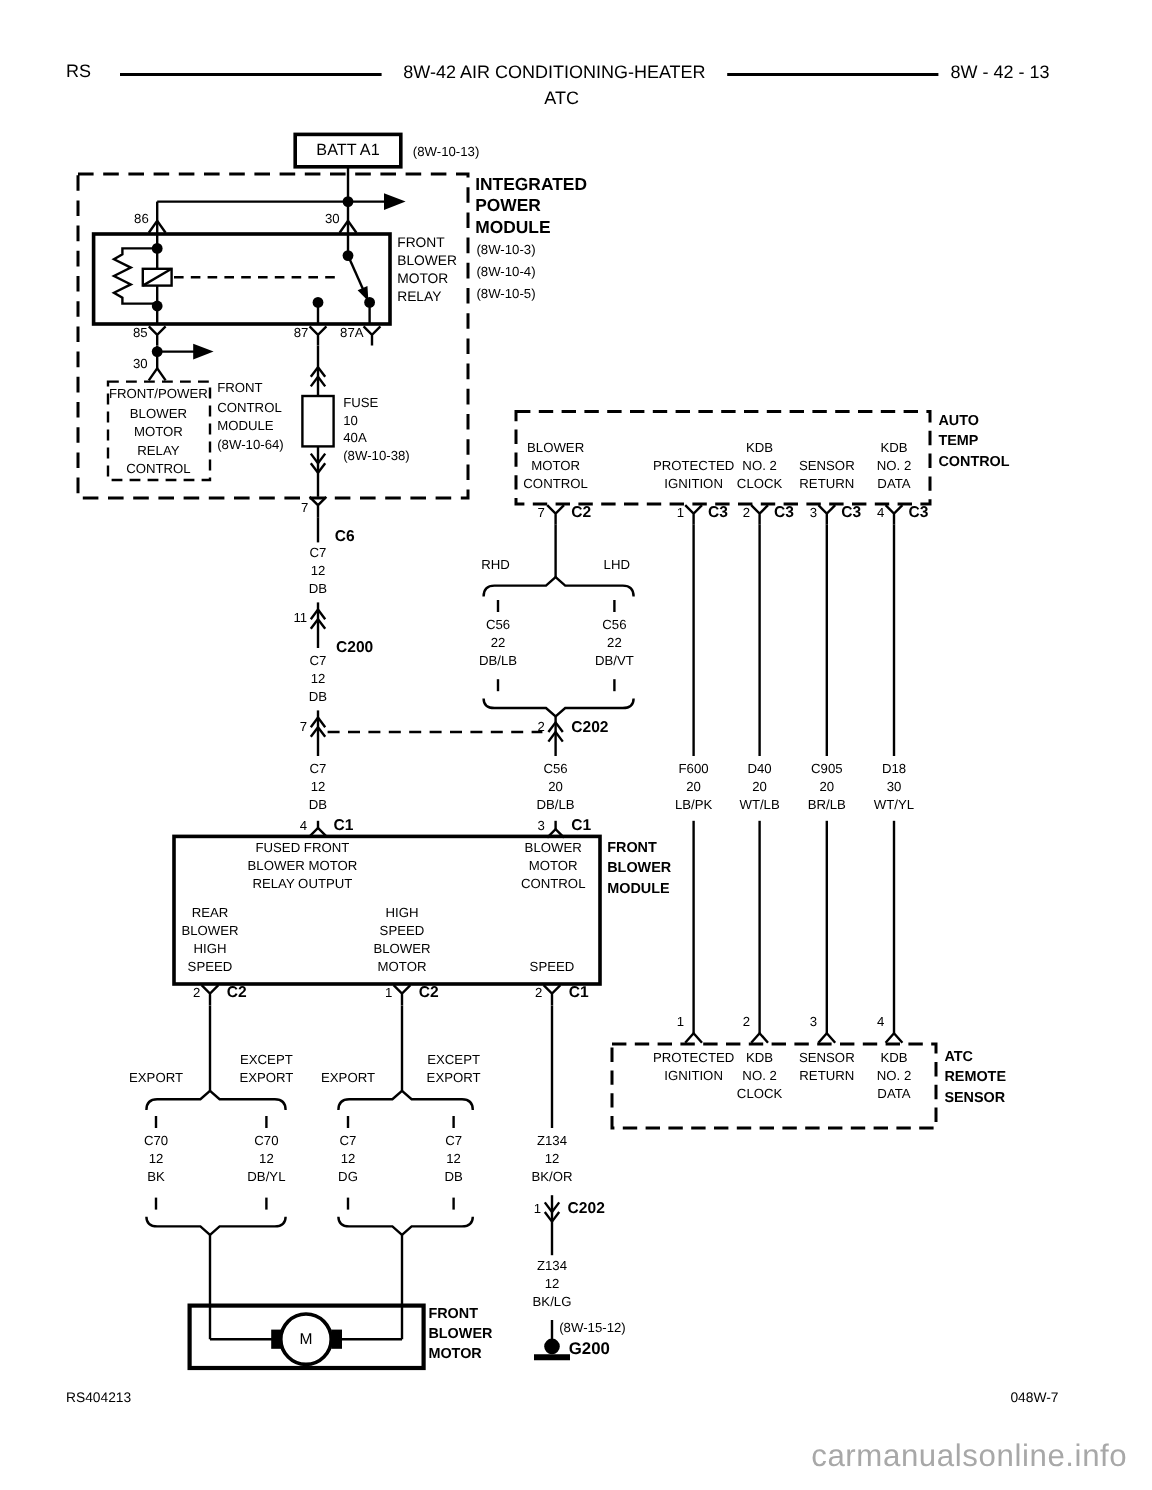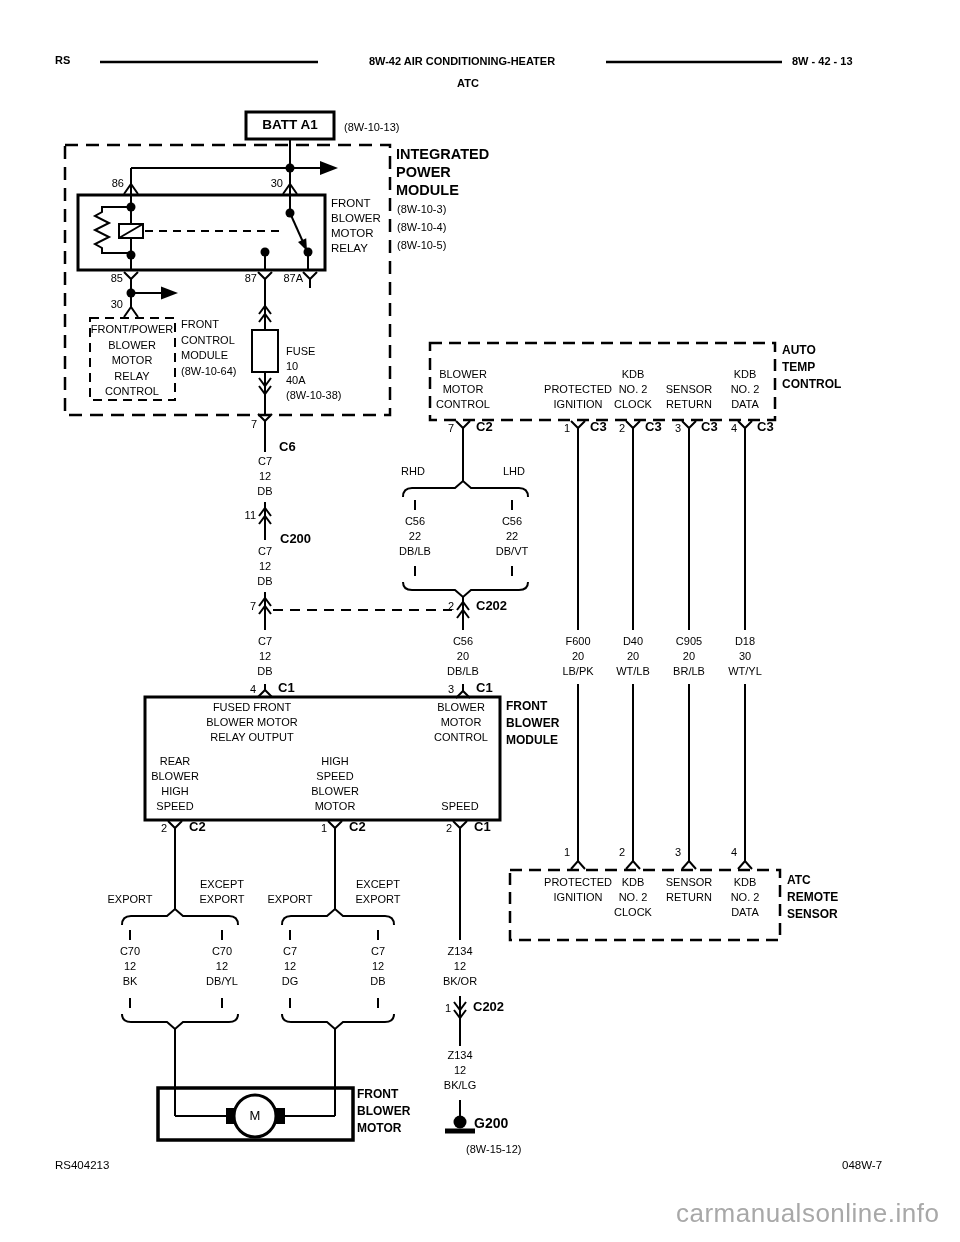--- a/index.html
+++ b/index.html
@@ -2,24 +2,24 @@
 <html><head>
 <meta charset="utf-8">
 <style>
   html,body{margin:0;padding:0;background:#fff}
   #page{position:relative;width:960px;height:1242px;background:#fff;
         font-family:"Liberation Sans",sans-serif;color:#000;overflow:hidden}
   svg{position:absolute;left:0;top:0;z-index:1}
   .lbl{position:absolute;z-index:2;font-size:11px;line-height:15px;white-space:pre-line}
   .c{transform:translateX(-50%);text-align:center}
   .r{transform:translateX(-100%);text-align:left}
-  .b{font-weight:bold}
+  .b{font-weight:normal}
   .cn{font-size:13px;font-weight:bold;line-height:14px}
   .big{font-size:12px;font-weight:bold;line-height:17px}
-  .hdr{font-size:11px;font-weight:bold;line-height:16px}
+  .hdr{font-size:15px;font-weight:normal;line-height:16px}
   .wm{font-size:26px;color:#a8a8a8;letter-spacing:.5px}
 </style>
 </head>
 <body>
 
 <div id="page">
 
 <svg width="960" height="1242" viewBox="0 0 960 1242">
   <g stroke="#000" stroke-width="2" fill="none">
 
@@ -193,21 +193,21 @@
 <div class="lbl r" style="left:123px;top:297px">30</div>
 <div class="lbl c" style="left:132px;top:322px;line-height:15.5px">FRONT/POWER
 BLOWER
 MOTOR
 RELAY
 CONTROL</div>
 <div class="lbl" style="left:181px;top:317px;line-height:15.5px">FRONT
 CONTROL
 MODULE
 (8W-10-64)</div>
-<div class="lbl" style="left:286px;top:344px;line-height:14.5px">FUSE
+<div class="lbl" style="left:286px;top:329px;line-height:14.5px">FUSE
 10
 40A
 (8W-10-38)</div>
 
 <div class="lbl r" style="left:257px;top:417px">7</div>
 <div class="lbl cn" style="left:279px;top:440px">C6</div>
 <div class="lbl c" style="left:265px;top:454px">C7
 12
 DB</div>
 <div class="lbl r" style="left:256px;top:508px">11</div>
@@ -324,21 +324,21 @@
 
 <div class="lbl c" style="left:460px;top:944px">Z134
 12
 BK/OR</div>
 <div class="lbl r" style="left:451px;top:1001px">1</div>
 <div class="lbl cn" style="left:473px;top:1000px">C202</div>
 <div class="lbl c" style="left:460px;top:1048px">Z134
 12
 BK/LG</div>
 <div class="lbl big" style="left:474px;top:1115px;font-size:14px">G200</div>
-<div class="lbl" style="left:466px;top:1142px">(8W-15-12)</div>
+<div class="lbl" style="left:466px;top:1100px">(8W-15-12)</div>
 
 <div class="lbl big" style="left:787px;top:872px">ATC
 REMOTE
 SENSOR</div>
 <div class="lbl r" style="left:570px;top:845px">1</div>
 <div class="lbl r" style="left:625px;top:845px">2</div>
 <div class="lbl r" style="left:681px;top:845px">3</div>
 <div class="lbl r" style="left:737px;top:845px">4</div>
 <div class="lbl c" style="left:578px;top:875px">PROTECTED
 IGNITION</div>

